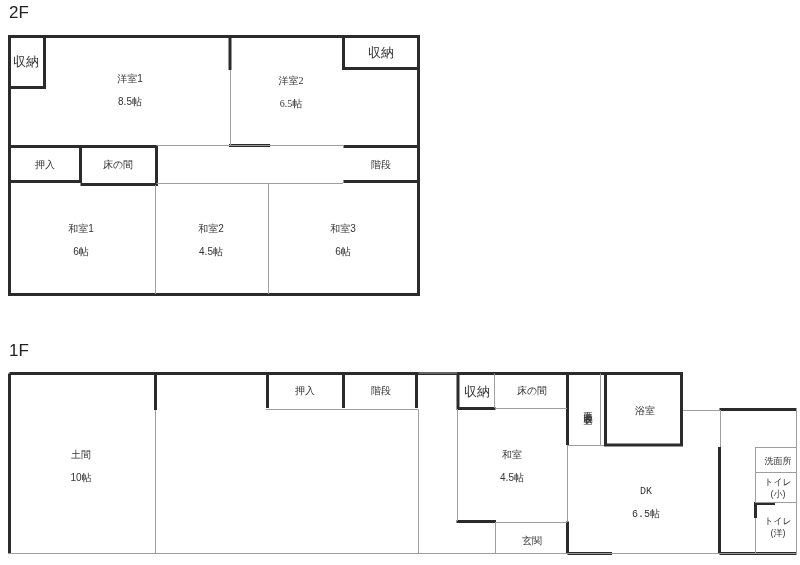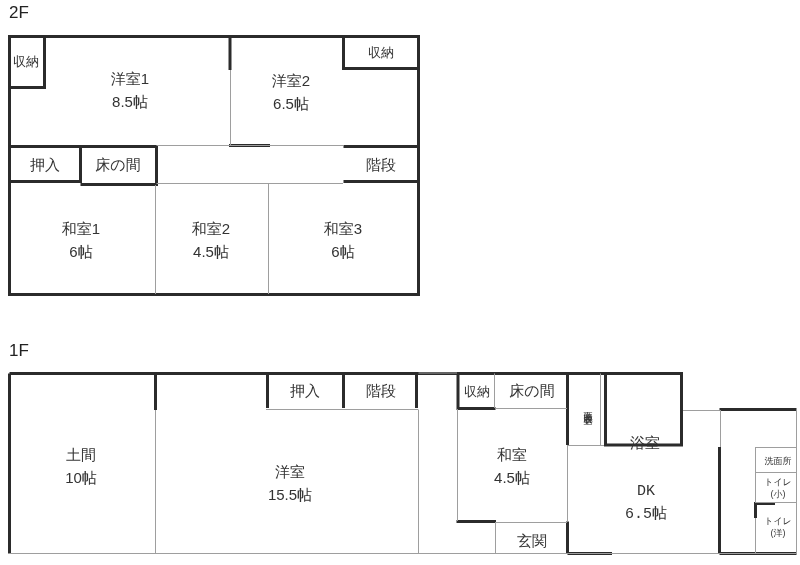--- a/index.html
+++ b/index.html
@@ -1,21 +1,21 @@
 <!DOCTYPE html>
 <html><head>
 <meta charset="utf-8">
 <style>
   html,body{margin:0;padding:0;background:#ffffff;}
   .stage{position:relative;width:800px;height:565px;background:#ffffff;overflow:hidden;
          font-family:"Liberation Sans","DejaVu Sans",sans-serif;color:#333;}
   .stage svg{position:absolute;left:0;top:0;}
   .ftitle{position:absolute;font-size:17px;color:#222;line-height:18px;}
   .rl{position:absolute;transform:translate(-50%,-50%);text-align:center;white-space:nowrap;
-      font-size:15px;line-height:23px;color:#333;}
+      font-size:10px;line-height:23px;color:#333;}
   .rl .rn,.rl .rs{display:block;}
   .rl.sm{font-size:13px;line-height:15px;}
   .rl.tiny{font-size:9px;line-height:12px;letter-spacing:0;}
   .rl.vert{writing-mode:vertical-rl;text-orientation:upright;font-size:9px;line-height:10px;letter-spacing:1px;}
 </style>
 </head>
 <body>
 
 <div class="stage">
 
@@ -76,21 +76,21 @@
   <div class="ftitle" style="left:9px;top:4px;">2F</div>
   <div class="ftitle" style="left:9px;top:342px;text-align:right;">1F</div>
 
   <div class="rl sm" style="left:26px;top:61px;">
     <span class="rn">収納</span>
   </div>
   <div class="rl" style="left:130px;top:90px;">
     <span class="rn">洋室1</span>
     <span class="rs">8.5帖</span>
   </div>
-  <div class="rl" style="left:291px;top:92px;">
+  <div class="rl" style="left:291px;top:92px;font-family:Liberation Serif, serif;">
     <span class="rn">洋室2</span>
     <span class="rs">6.5帖</span>
   </div>
   <div class="rl sm" style="left:381px;top:52px;">
     <span class="rn">収納</span>
   </div>
   <div class="rl" style="left:45px;top:164px;">
     <span class="rn">押入</span>
   </div>
   <div class="rl" style="left:118px;top:164px;">
@@ -109,44 +109,40 @@
   </div>
   <div class="rl" style="left:343px;top:240px;">
     <span class="rn">和室3</span>
     <span class="rs">6帖</span>
   </div>
 
   <div class="rl" style="left:81px;top:466px;">
     <span class="rn">土間</span>
     <span class="rs">10帖</span>
   </div>
-  <div class="rl" style="left:290px;top:483px;">
-    <span class="rn">洋室</span>
-    <span class="rs">15.5帖</span>
-  </div>
   <div class="rl" style="left:305px;top:390px;">
     <span class="rn">押入</span>
   </div>
   <div class="rl" style="left:381px;top:390px;">
     <span class="rn">階段</span>
   </div>
   <div class="rl sm" style="left:477px;top:391px;">
     <span class="rn">収納</span>
   </div>
   <div class="rl" style="left:532px;top:390px;">
     <span class="rn">床の間</span>
   </div>
   <div class="rl" style="left:512px;top:466px;">
     <span class="rn">和室</span>
     <span class="rs">4.5帖</span>
   </div>
   <div class="rl vert" style="left:588px;top:407px;">
     <span class="rn">洗面脱衣室</span>
   </div>
-  <div class="rl" style="left:645px;top:410px;margin-top:32px;">
+  <div class="rl" style="left:645px;top:410px;">
     <span class="rn">浴室</span>
   </div>
   <div class="rl" style="left:646px;top:503px;font-family:Liberation Mono, monospace;">
     <span class="rn">DK</span>
     <span class="rs">6.5帖</span>
   </div>
   <div class="rl" style="left:532px;top:540px;">
     <span class="rn">玄関</span>
   </div>
   <div class="rl tiny" style="left:778px;top:461px;text-align:right;">

